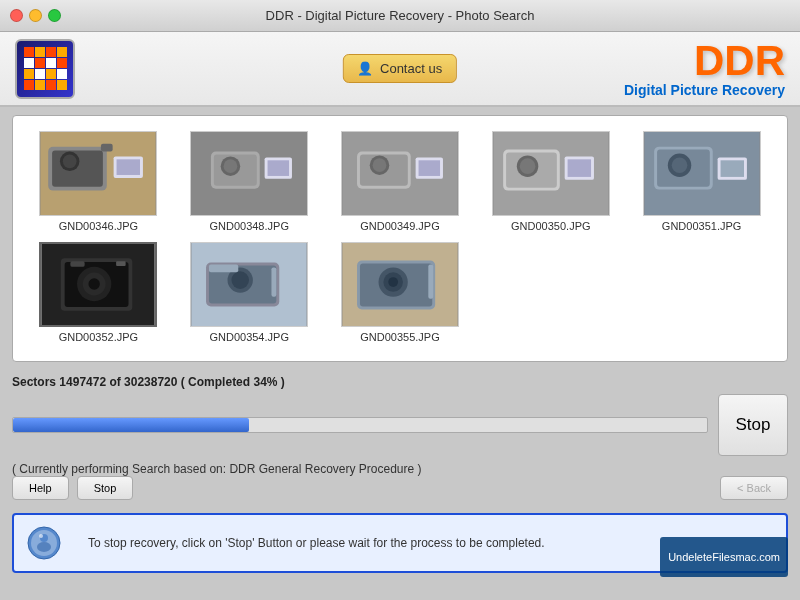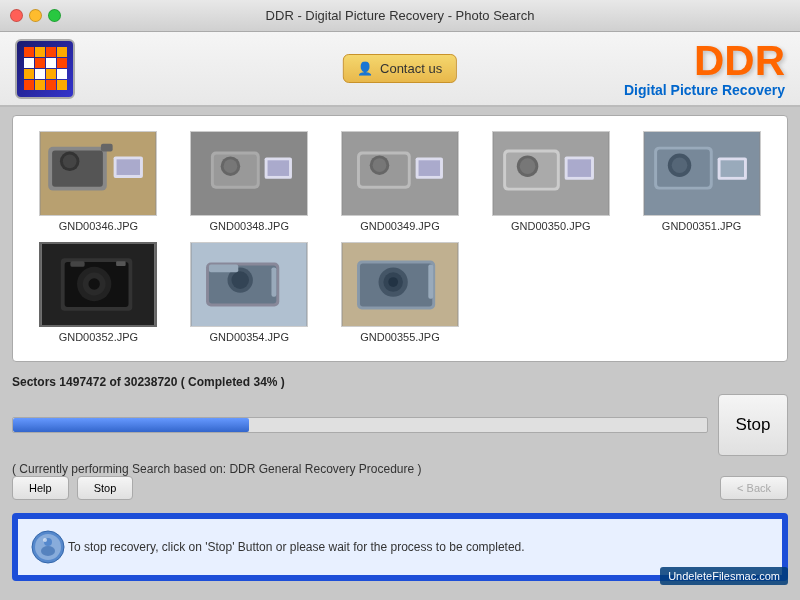--- a/index.html
+++ b/index.html
@@ -207,47 +207,47 @@
     }
     .nav-btn.disabled {
       color: #aaa;
       margin-left: 32px;
     }
     .spacer { flex: 1; }
 
     
     .info-box {
       background: #e8f0ff;
-      border: 6px solid #1d4ed8;
+      border: 2px solid #1d4ed8;
       border-radius: 4px;
       margin-top: 8px;
       padding: 10px 12px;
       display: flex;
       align-items: center;
-      gap: 2px;
+      gap: 26px;
     }
     .info-icon {
       width: 36px;
       height: 36px;
       flex-shrink: 0;
     }
     .info-text {
       font-size: 12px;
       color: #333;
     }
 
     
     .watermark {
       position: absolute;
       bottom: 8px;
       right: 12px;
       background: rgba(0, 60, 120, 0.85);
       color: white;
       font-size: 11px;
-      padding: 3px 8px;
+      padding: 14px 8px;
       border-radius: 3px;
     }
 
     .main-wrapper {
       position: relative;
       background: #c8c8c8;
       padding: 8px 12px 12px;
     }
   </style>
 </head>

